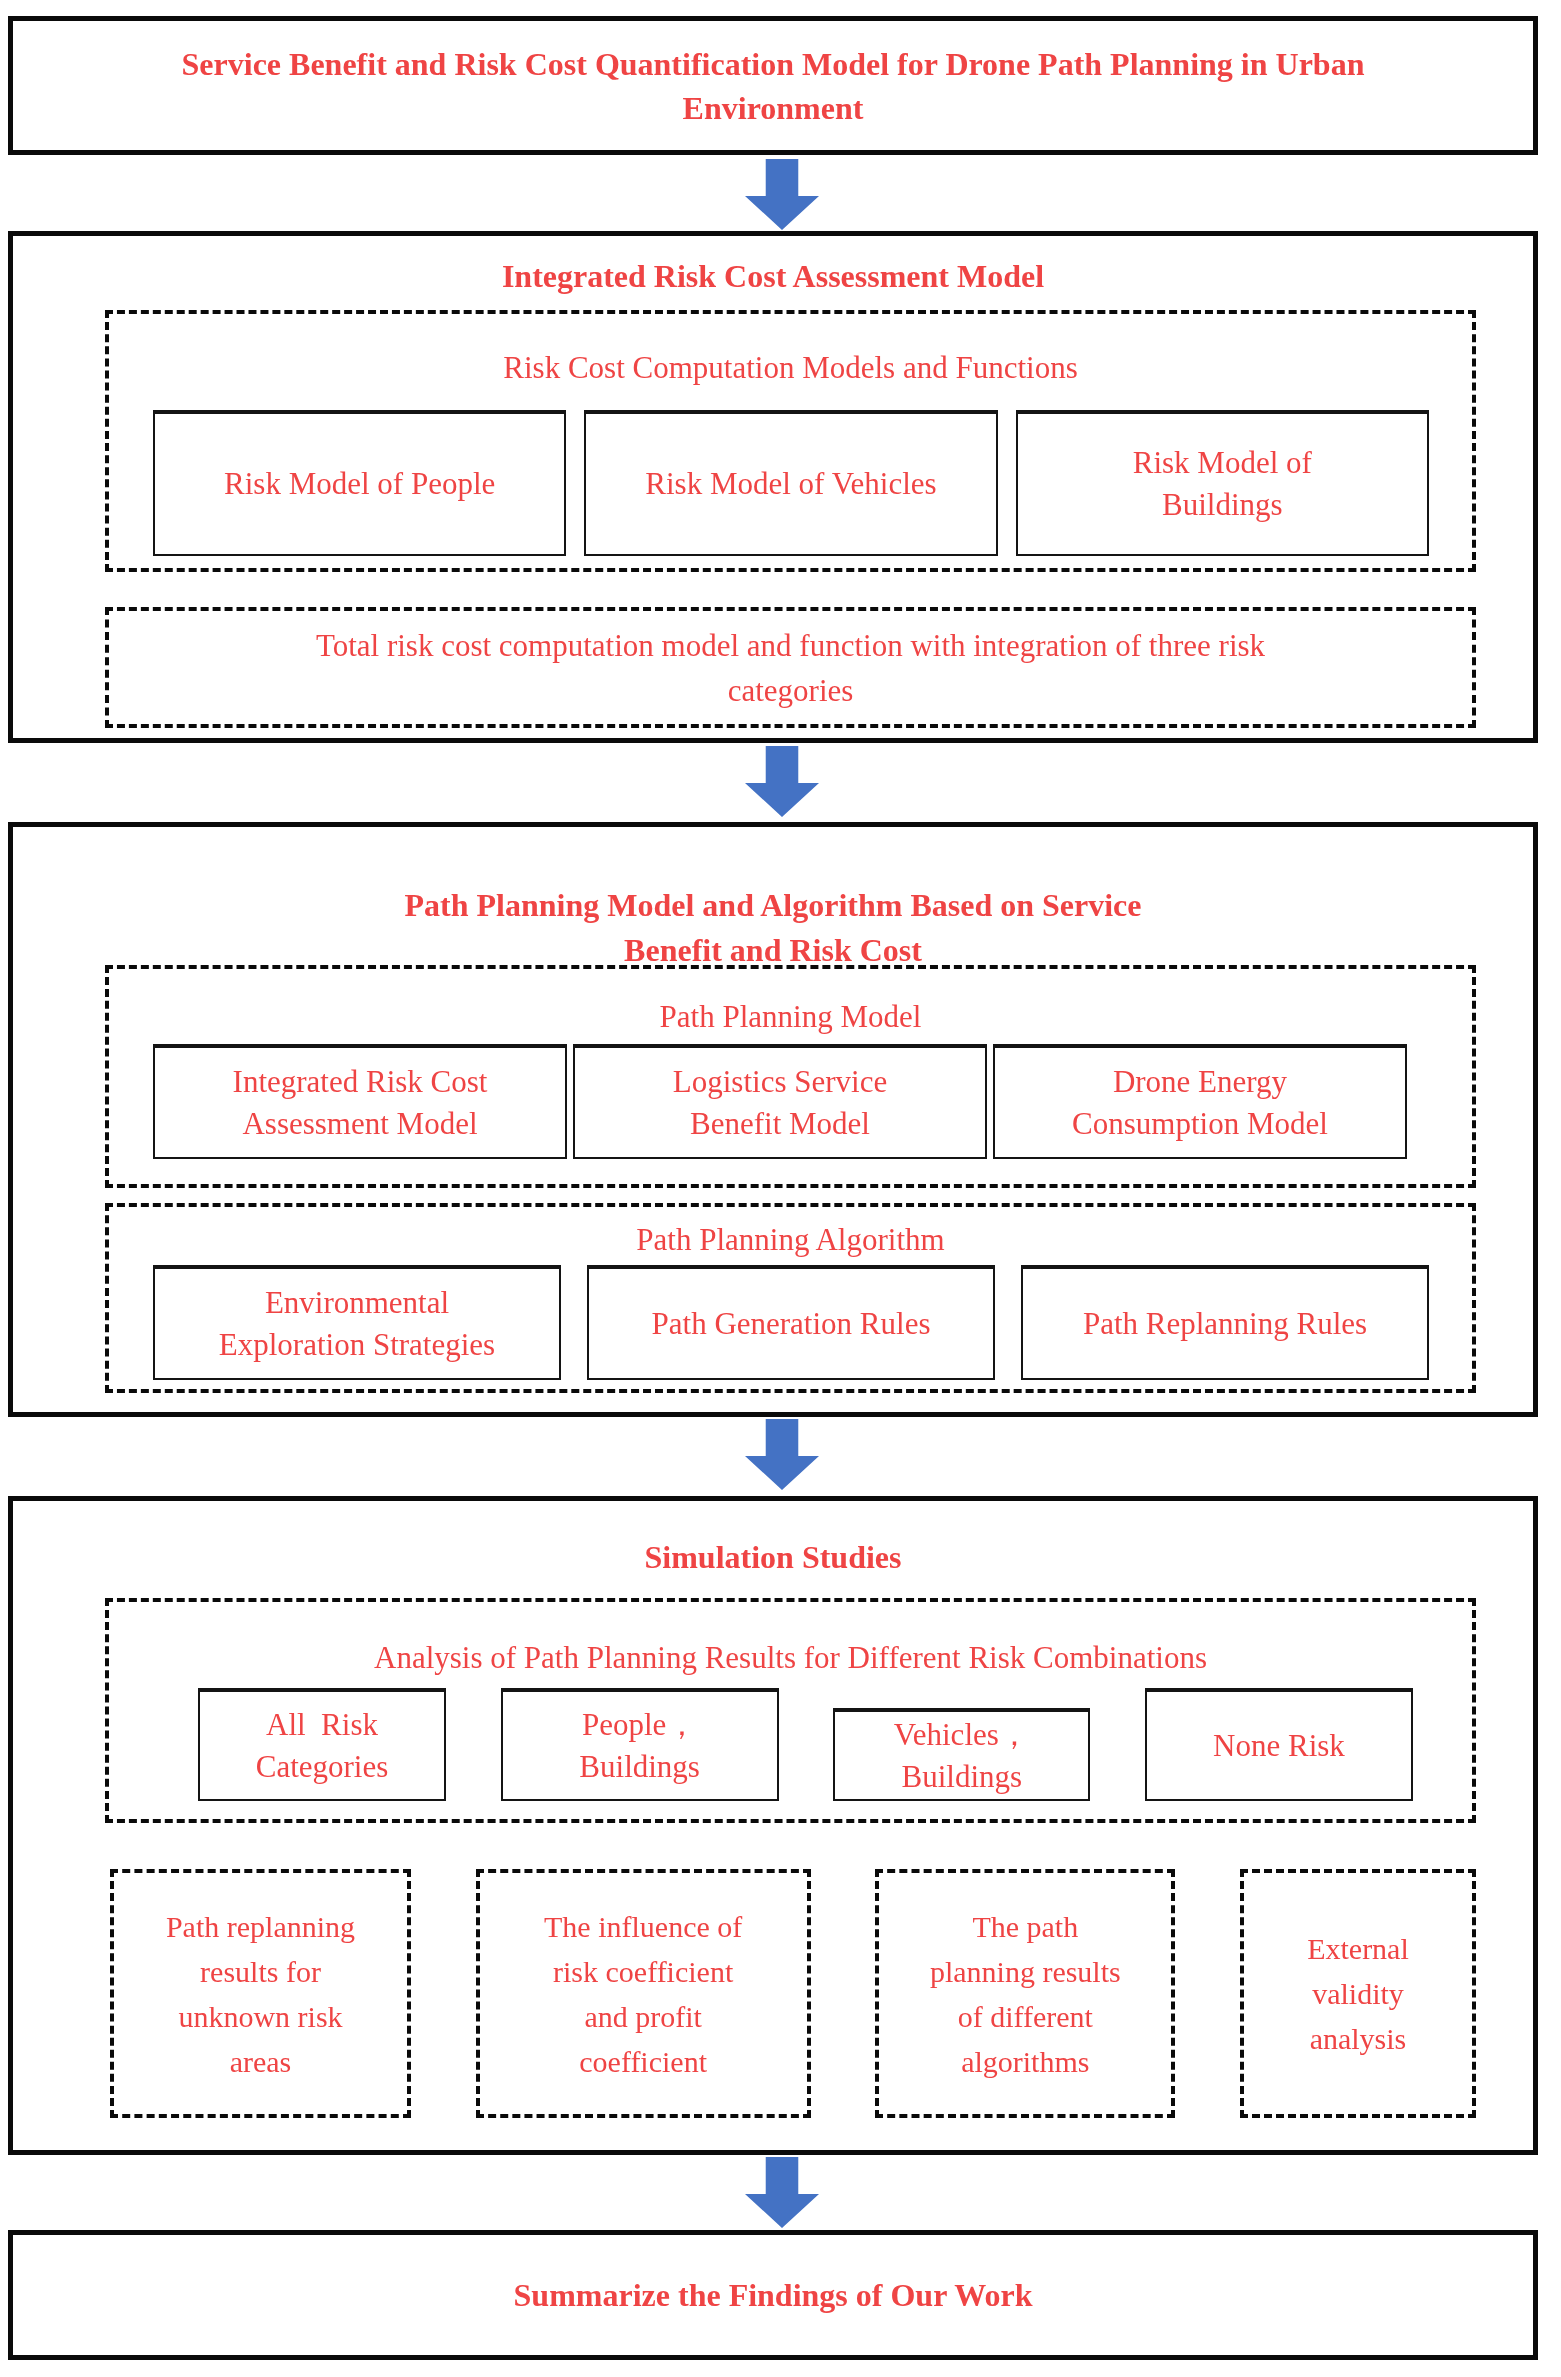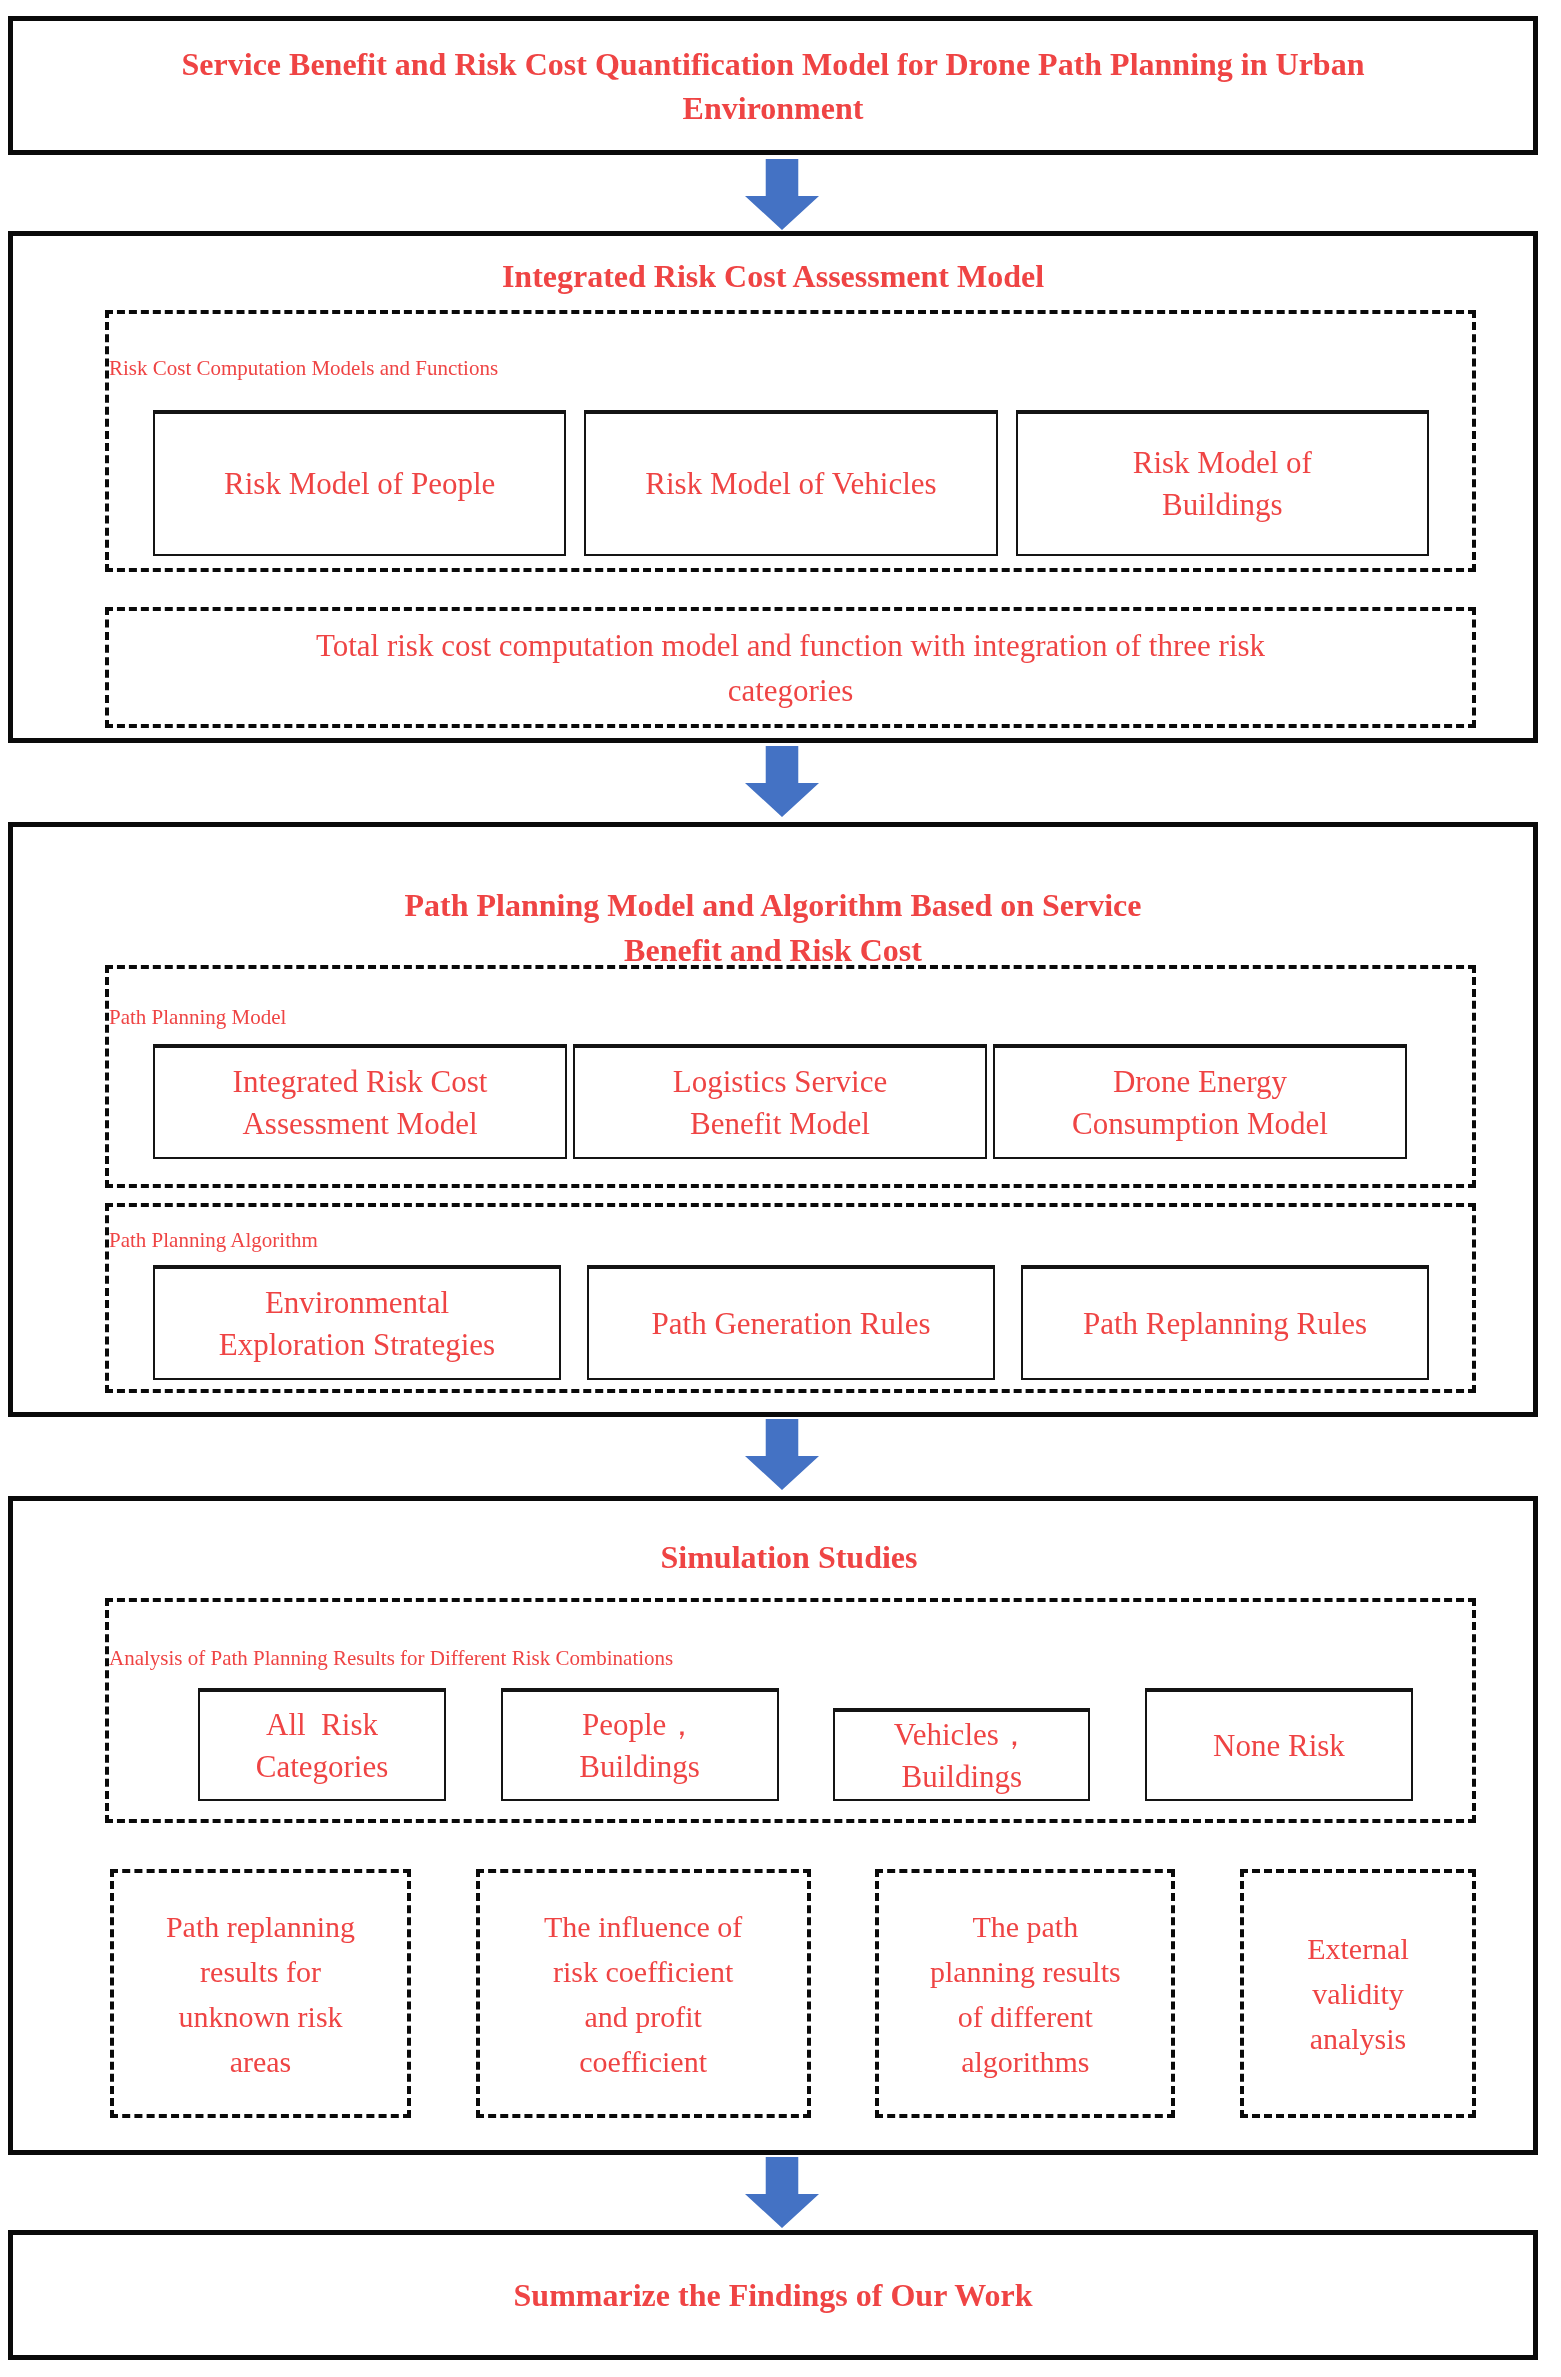--- a/index.html
+++ b/index.html
@@ -15,22 +15,22 @@
   .outer-title{font-weight:bold;font-size:32px;line-height:44px;white-space:pre-wrap;}
   .section-title{
     position:absolute;left:0;width:100%;text-align:center;
     font-weight:bold;font-size:32px;line-height:45px;white-space:pre-wrap;
   }
   .dashed-box{
     position:absolute;left:92px;width:1371px;border:4px dashed #0a0a0a;
     box-sizing:border-box;background:transparent;
   }
   .group-label{
-    position:absolute;left:0;width:100%;
-    font-size:21px;line-height:40px;white-space:pre-wrap;
+    position:absolute;left:0;width:100%;text-align:center;
+    font-size:31px;line-height:40px;white-space:pre-wrap;
   }
   .row{position:absolute;display:flex;box-sizing:border-box;}
   .solid-box{
     border:2.4px solid #141414;border-top-width:4.9px;background:#ffffff;
     box-sizing:border-box;display:flex;align-items:center;justify-content:center;
     text-align:center;
   }
   .box-label{font-size:31px;line-height:42px;white-space:pre-wrap;}
   .study-box{
     border:4px dashed #0a0a0a;background:#ffffff;box-sizing:border-box;
@@ -117,21 +117,21 @@
         <div class="solid-box" style="width:414px;">
           <span class="box-label">Path Replanning Rules</span>
         </div>
       </div>
     </div>
   </div>
 
   <div class="arrow" style="top: 1419px; background: rgb(68, 114, 196);"></div>
 
   <div class="outer-box" style="top:1496px;height:659px;">
-    <div class="section-title" style="top:34px;margin-left:16px;">Simulation Studies</div>
+    <div class="section-title" style="top:34px;">Simulation Studies</div>
 
     <div class="dashed-box" style="top:97px;height:225px;">
       <div class="group-label" style="top:36px;">Analysis of Path Planning Results for Different Risk Combinations</div>
       <div class="row" style="top:86px;left:65px;width:1239px;justify-content:space-between;height:113px;padding-left:24px;">
         <div class="solid-box" style="width:248px;">
           <span class="box-label">All  Risk
 Categories</span>
         </div>
         <div class="solid-box" style="width:278px;">
           <span class="box-label">People，

